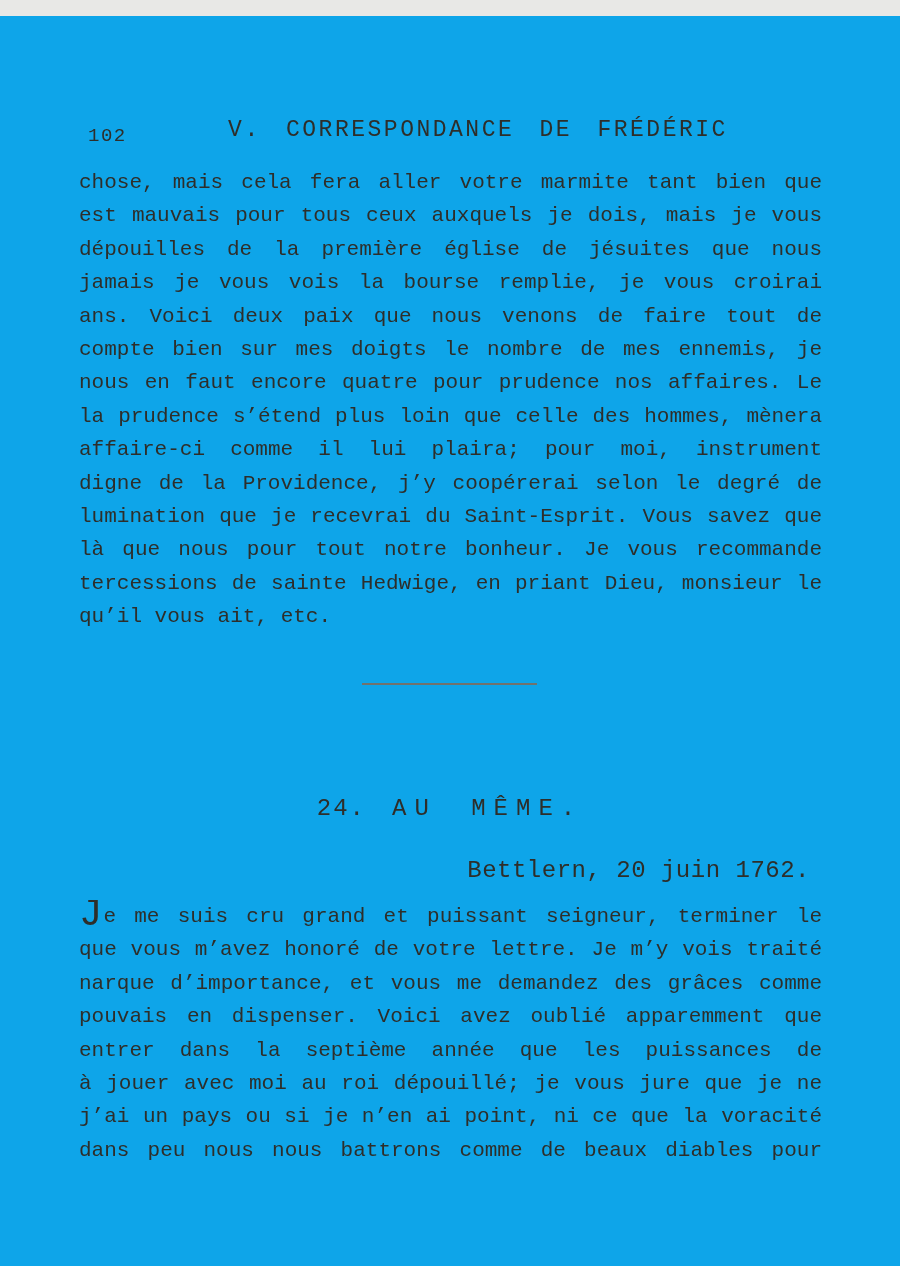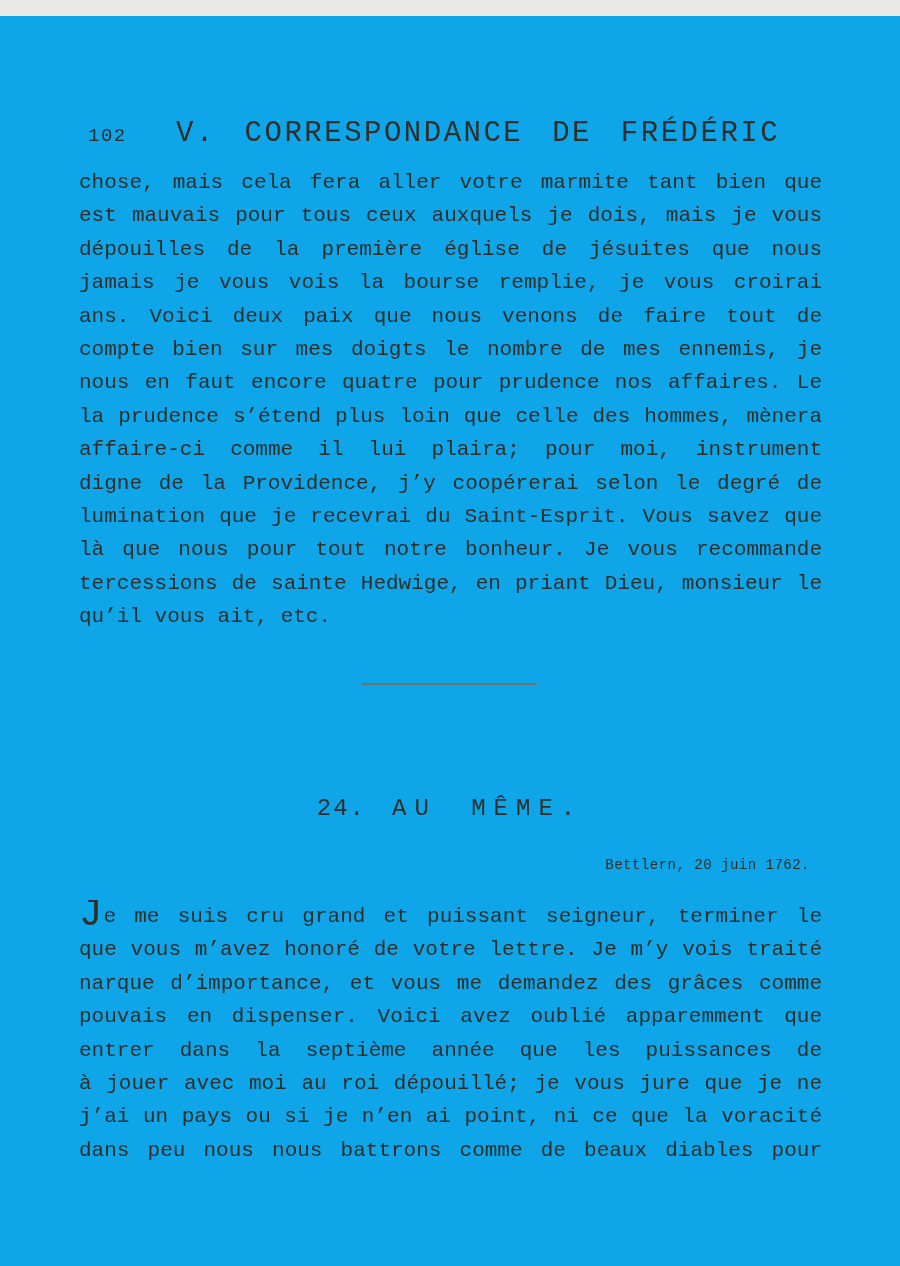--- a/index.html
+++ b/index.html
@@ -23,21 +23,21 @@
   .page-number {
     position: absolute;
     left: 88px;
     top: 8px;
     font-size: 19px;
     letter-spacing: 1.5px;
   }
   .running-title {
     text-align: center;
     padding-left: 56px;
-    font-size: 29px;
+    font-size: 23px;
     letter-spacing: 2.5px;
     word-spacing: 9px;
     white-space: nowrap;
   }
   .para {
     position: absolute;
     left: 79px;
     width: 743px;
     font-size: 21px;
     line-height: 33.4px;
@@ -76,21 +76,21 @@
     margin-right: 26px;
   }
   .letter-heading .title {
     letter-spacing: 8px;
     word-spacing: 12px;
   }
   .dateline {
     position: absolute;
     top: 841px;
     right: 90px;
-    font-size: 14px;
+    font-size: 24px;
     letter-spacing: 0.5px;
   }
   .initial {
     font-size: 39px;
     line-height: 0;
     position: relative;
     top: 3px;
     margin-right: 1px;
   }
   .scan-bar {

